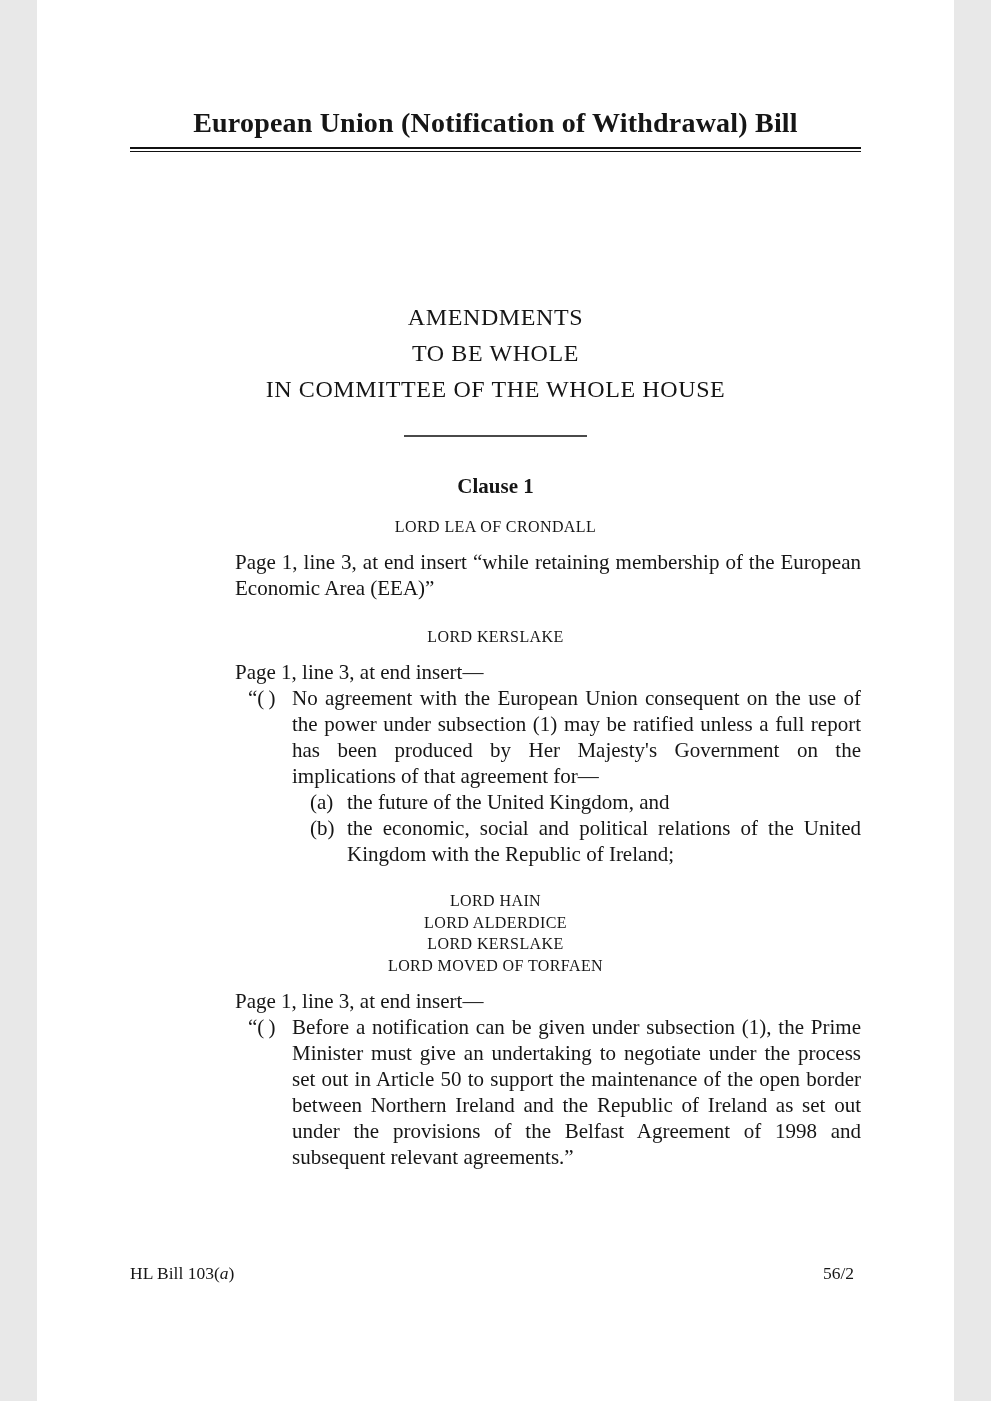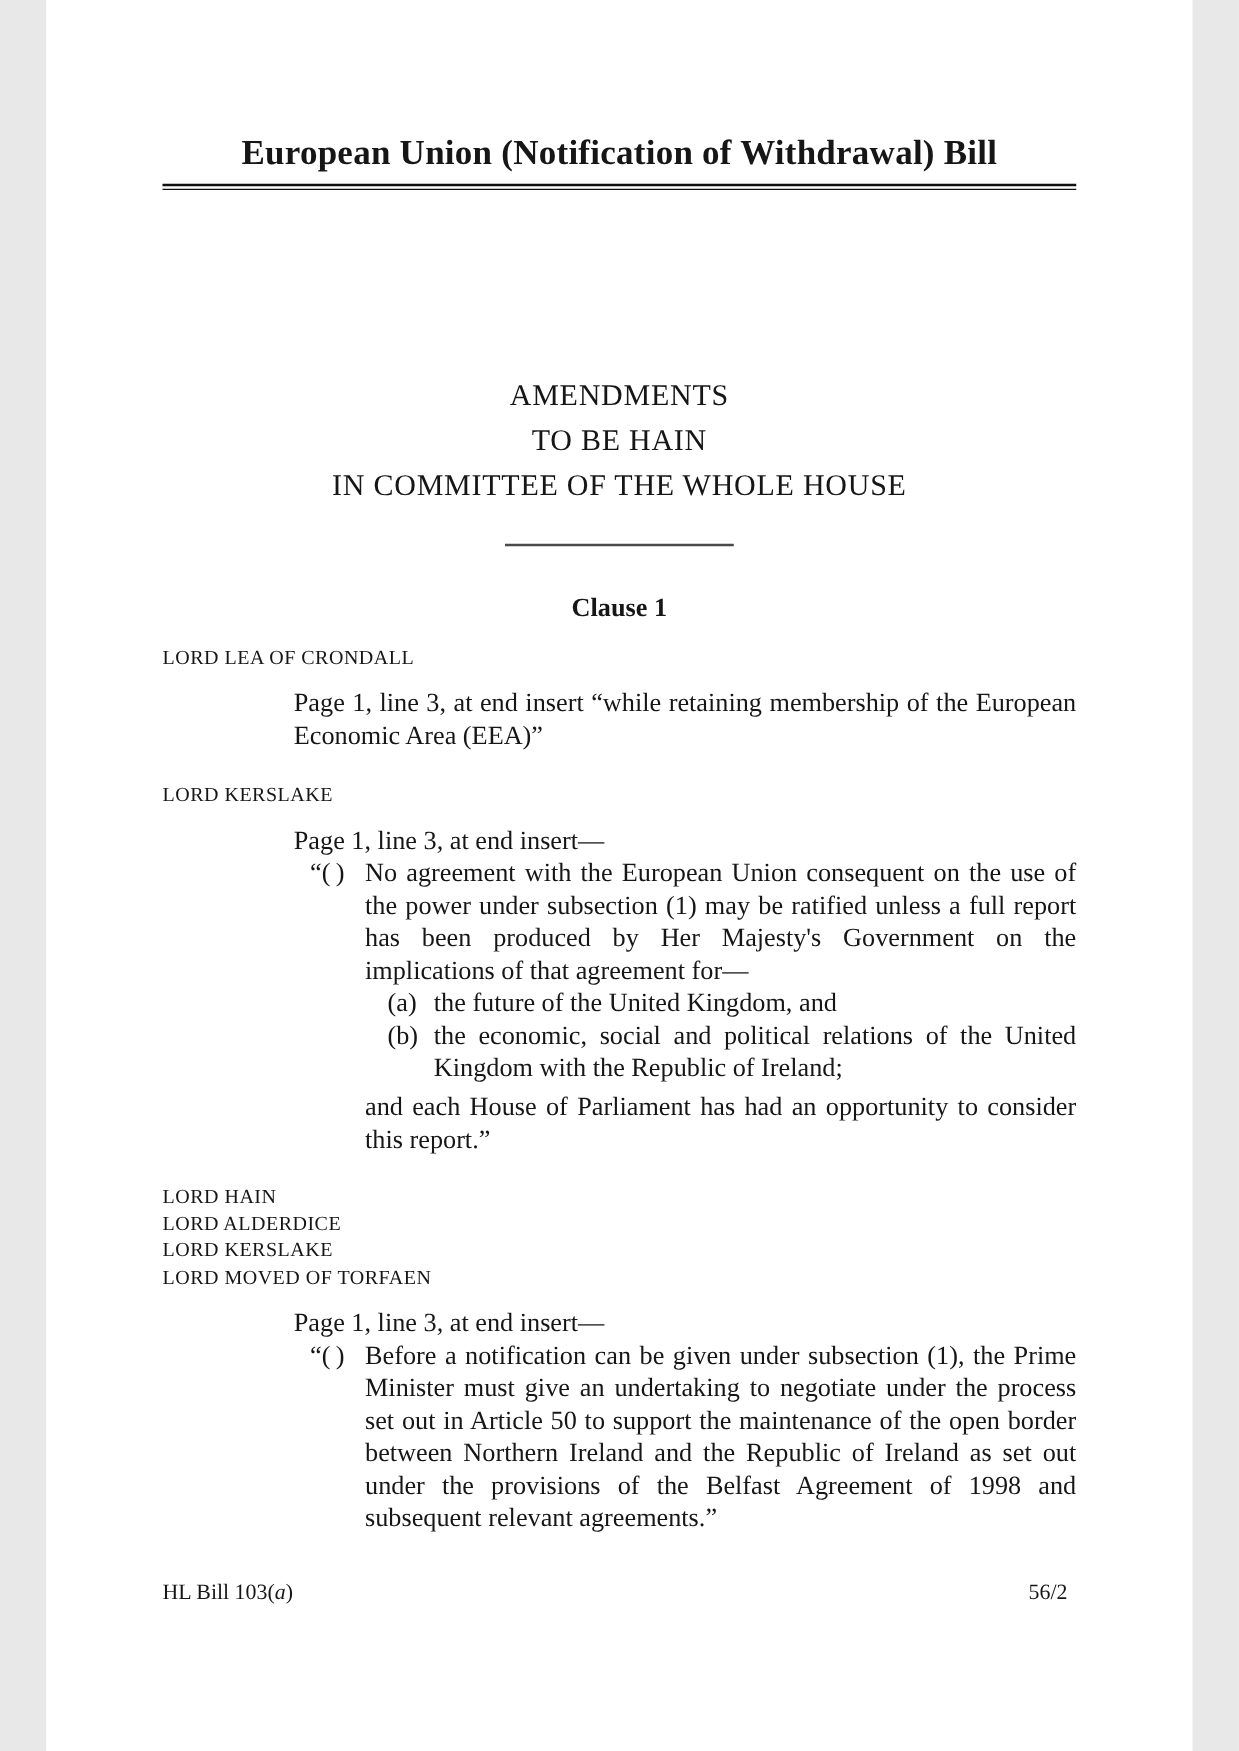--- a/index.html
+++ b/index.html
@@ -43,21 +43,21 @@
 
   .clause-heading {
     margin-top: 40px;
     text-align: center;
     font-size: 21px;
     line-height: 18px;
     font-weight: bold;
   }
 
   .sponsor {
-    text-align: left;
+    text-align: center;
     font-size: 16px;
     line-height: 21.5px;
     letter-spacing: 0.4px;
   }
   .sponsor-block { margin-top: 21px; }
   .sponsor-block.multi { margin-top: 23px; }
 
   .body-text { font-size: 21px; line-height: 26px; }
 
   .instruction {
@@ -96,21 +96,21 @@
 <body>
 
 <div class="page">
   <div class="content">
 
     <h1 class="bill-title">European Union (Notification of Withdrawal) Bill</h1>
     <div class="rule-thick"></div>
     <div class="rule-thin"></div>
 
     <div class="heading-line first">AMENDMENTS</div>
-    <div class="heading-line">TO BE HAIN</div>
+    <div class="heading-line">TO BE WHOLE</div>
     <div class="heading-line">IN COMMITTEE OF THE WHOLE HOUSE</div>
 
     <div class="short-rule"></div>
 
     <div class="clause-heading">Clause 1</div>
 
     <div class="sponsor-block">
       <div class="sponsor">LORD LEA OF CRONDALL</div>
     </div>
     <p class="body-text instruction">Page 1, line 3, at end insert “while retaining membership of the European Economic Area (EEA)”</p>
@@ -124,21 +124,20 @@
       <div class="sub-text">No agreement with the European Union consequent on the use of the power under subsection (1) may be ratified unless a full report has been produced by Her Majesty's Government on the implications of that agreement for—</div>
     </div>
     <div class="body-text item">
       <span class="item-marker">(a)</span>
       <div class="item-text">the future of the United Kingdom, and</div>
     </div>
     <div class="body-text item">
       <span class="item-marker">(b)</span>
       <div class="item-text">the economic, social and political relations of the United Kingdom with the Republic of Ireland;</div>
     </div>
-    <p class="body-text closing">and each House of Parliament has had an opportunity to consider this report.”</p>
 
     <div class="sponsor-block multi">
       <div class="sponsor">LORD HAIN</div>
       <div class="sponsor">LORD ALDERDICE</div>
       <div class="sponsor">LORD KERSLAKE</div>
       <div class="sponsor">LORD MOVED OF TORFAEN</div>
     </div>
     <p class="body-text instruction" style="margin-top: 12px;">Page 1, line 3, at end insert—</p>
     <div class="body-text subsection">
       <span class="sub-marker">“( )</span>

